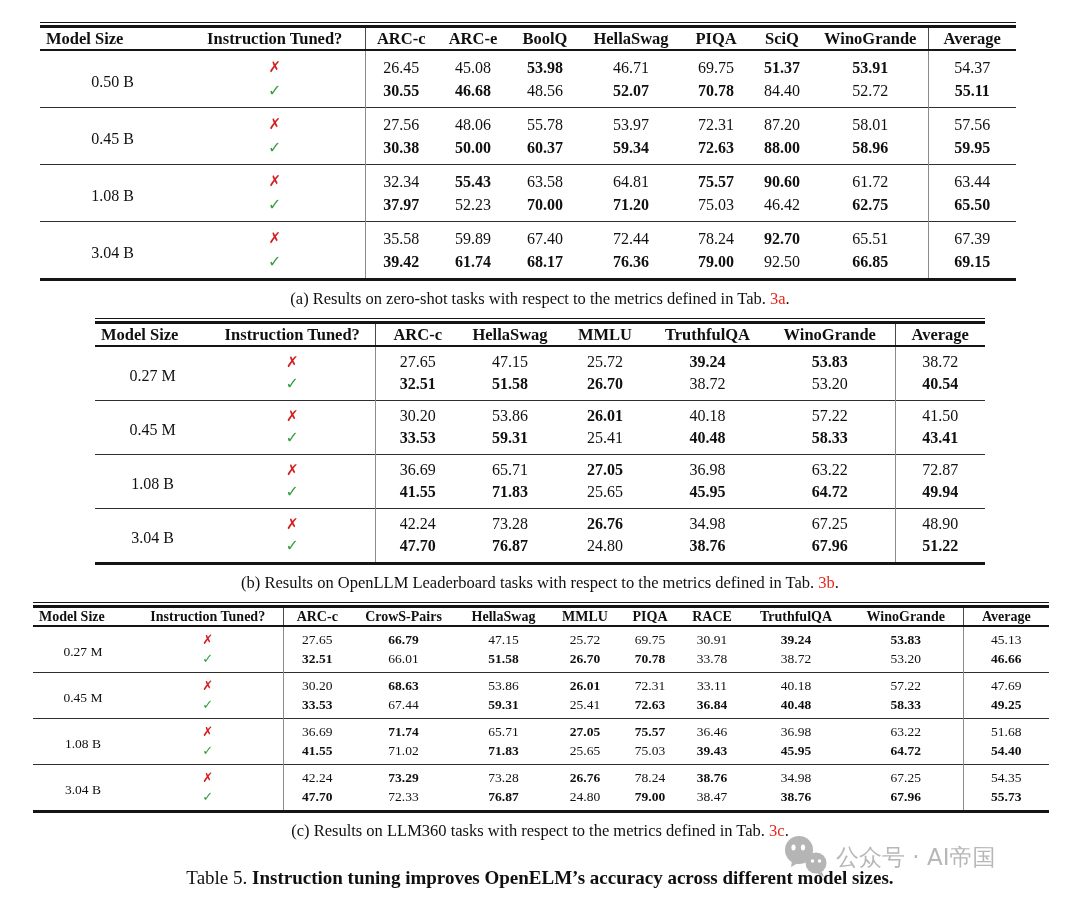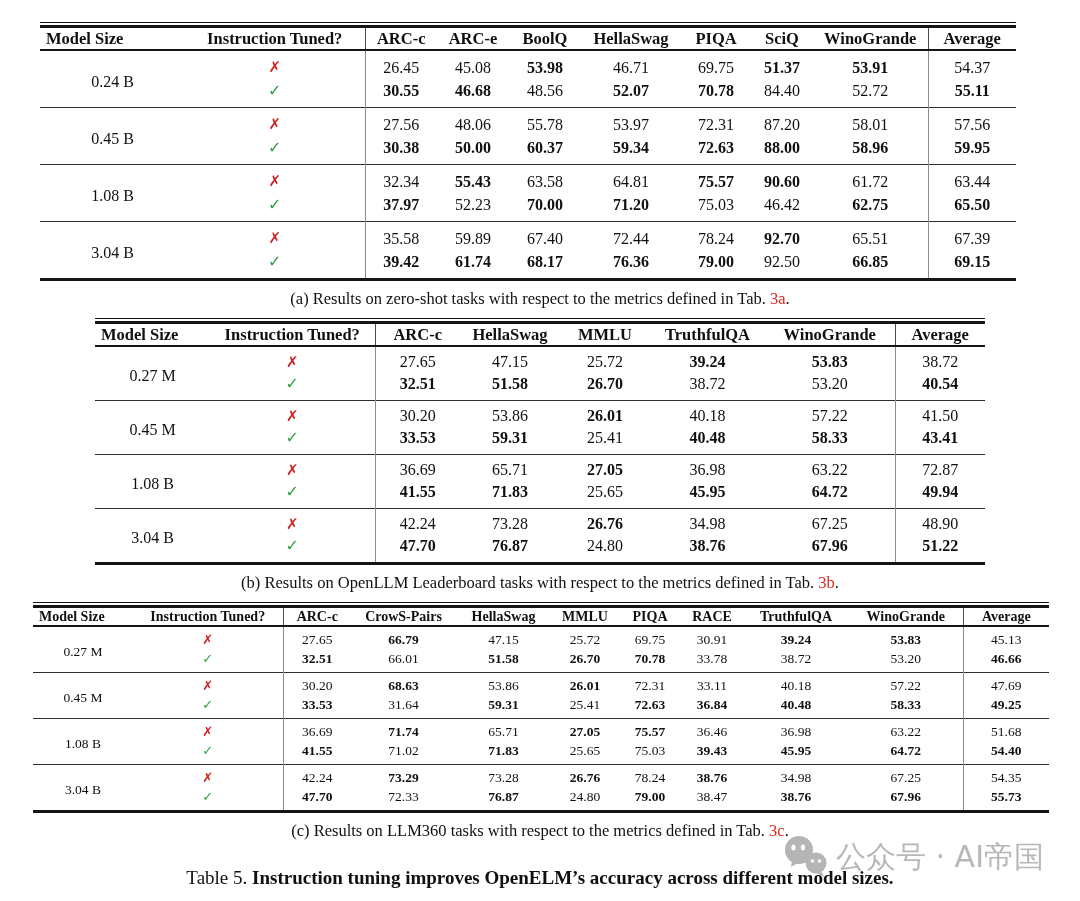--- a/index.html
+++ b/index.html
@@ -40,21 +40,21 @@
   .mark.check{color:#2f9e3f;font-weight:normal;font-size:16px;}
   .tc .mark{font-size:13px;}
   .subcap{text-align:center;font-size:16.5px;margin:8px 0 9px 0;}
   .subcap .ref{color:#e8261c;margin-top:38px;}
   .main-caption{
     text-align:center;font-size:19px;margin-top:26px;position:relative;z-index:2;
   }
   .main-caption .bold{font-weight:bold;}
   .watermark{
     position:absolute;top:834px;left:782px;z-index:1;display:flex;align-items:center;gap:6px;
-    color:#b4b4b4;font-size:30px;font-family:"DejaVu Sans",sans-serif;white-space:nowrap;opacity:0.95;
+    color:#b4b4b4;font-size:23px;font-family:"DejaVu Sans",sans-serif;white-space:nowrap;opacity:0.95;
   }
   .wm-icon{flex:0 0 auto;opacity:0.8;}
 </style>
 </head>
 <body>
 
 <div class="page">
 
   <div class="tblbox a">
     <div class="dbl-rule"></div>
@@ -80,21 +80,21 @@
             <th>BoolQ</th>
             <th>HellaSwag</th>
             <th>PIQA</th>
             <th>SciQ</th>
             <th>WinoGrande</th>
             <th class="vl">Average</th>
           </tr>
         </thead>
         <tbody>
           <tr class="row-a">
-            <td rowspan="2">0.24 B</td>
+            <td rowspan="2">0.50 B</td>
             <td><span class="mark cross">✗</span></td>
             <td class="vl">26.45</td>
             <td>45.08</td>
             <td class="bd">53.98</td>
             <td>46.71</td>
             <td>69.75</td>
             <td class="bd">51.37</td>
             <td class="bd">53.91</td>
             <td class="vl">54.37</td>
           </tr>
@@ -362,21 +362,21 @@
             <td class="bd">26.01</td>
             <td>72.31</td>
             <td>33.11</td>
             <td>40.18</td>
             <td>57.22</td>
             <td class="vl">47.69</td>
           </tr>
           <tr class="row-b">
             <td><span class="mark check">✓</span></td>
             <td class="bd vl">33.53</td>
-            <td>31.64</td>
+            <td>67.44</td>
             <td class="bd">59.31</td>
             <td>25.41</td>
             <td class="bd">72.63</td>
             <td class="bd">36.84</td>
             <td class="bd">40.48</td>
             <td class="bd">58.33</td>
             <td class="bd vl">49.25</td>
           </tr>
           <tr class="row-a gsep">
             <td rowspan="2">1.08 B</td>

